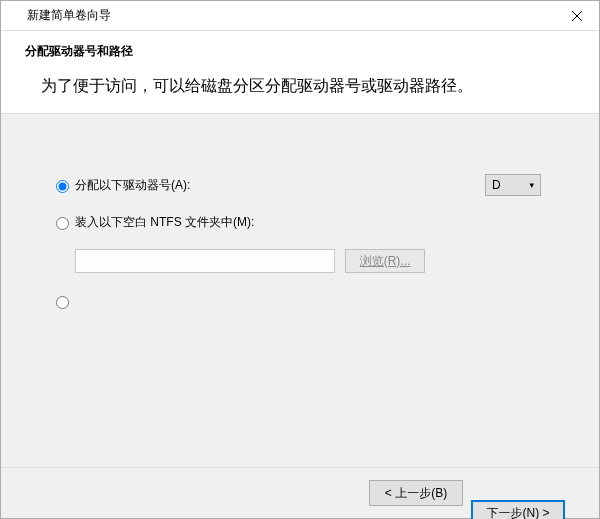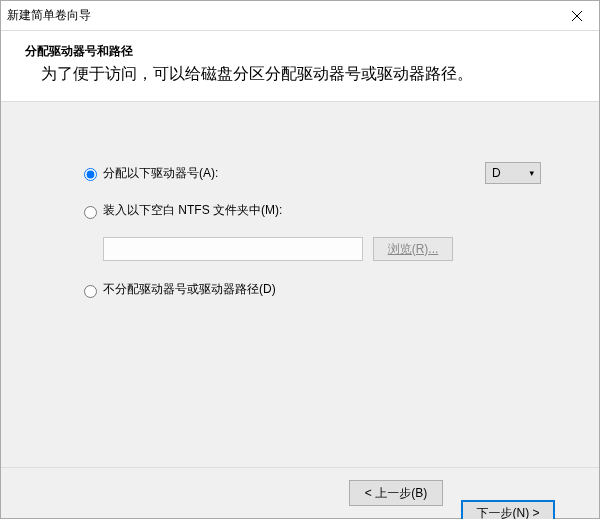--- a/index.html
+++ b/index.html
@@ -15,21 +15,21 @@
     height: 519px;
     border: 1px solid #aaa;
     display: flex;
     flex-direction: column;
     background: #fff;
   }
   .titlebar {
     height: 30px;
     display: flex;
     align-items: center;
-    padding: 0 0 0 6px;
+    padding: 0 0 0 26px;
     border-bottom: 1px solid #ddd;
   }
   .titlebar-title {
     flex: 1;
     font-size: 12px;
   }
   .close-btn {
     width: 45px;
     height: 30px;
     display: flex;
@@ -38,37 +38,36 @@
     font-size: 14px;
     cursor: pointer;
   }
   .header {
     padding: 12px 24px 16px 24px;
     background: #fff;
   }
   .header-title {
     font-weight: bold;
     font-size: 12px;
-    margin-bottom: 4px;
+    margin-bottom: 16px;
   }
   .header-sub {
     font-size: 16px;
     padding-left: 16px;
   }
   .content {
     flex: 1;
     background: #f0f0f0;
     border-top: 1px solid #ddd;
     border-bottom: 1px solid #ddd;
-    padding: 60px 50px 20px 78px;
+    padding: 60px 50px 20px 50px;
     position: relative;
   }
   .radio-row {
     display: flex;
-    align-items: center;
     margin-bottom: 18px;
   }
   .radio {
     width: 13px;
     height: 13px;
     margin-right: 6px;
   }
   .radio-label { font-size: 12px; }
   .drive-select-wrap {
     display: flex;
@@ -113,21 +112,21 @@
     color: #888;
     font-size: 12px;
     cursor: default;
     text-decoration: underline;
   }
   .footer {
     height: 50px;
     display: flex;
     align-items: center;
     justify-content: flex-end;
-    gap: 18px;
+    gap: 8px;
     padding: 0 16px;
     background: #f0f0f0;
   }
   .wiz-btn {
     min-width: 94px;
     height: 26px;
     border: 1px solid #adadad;
     background: #e1e1e1;
     font-size: 12px;
     font-family: inherit;
@@ -177,21 +176,20 @@
       <span class="radio-label">装入以下空白 NTFS 文件夹中(M):</span>
     </div>
 
     <div class="path-row">
       <input type="text" class="path-input" disabled="" value="" style="">
       <button class="browse-btn" disabled="">浏览(R)...</button>
     </div>
 
     <div class="radio-row">
       <input type="radio" name="opt" class="radio" style="">
-      <span class="radio-label">不分配驱动器号或驱动器路径(D)</span>
     </div>
 
   </div>
 
   <div class="footer">
     <button class="wiz-btn">&lt; 上一步(B)</button>
     <button class="wiz-btn default">下一步(N) &gt;</button>
     <div class="spacer"></div>
   </div>
 

